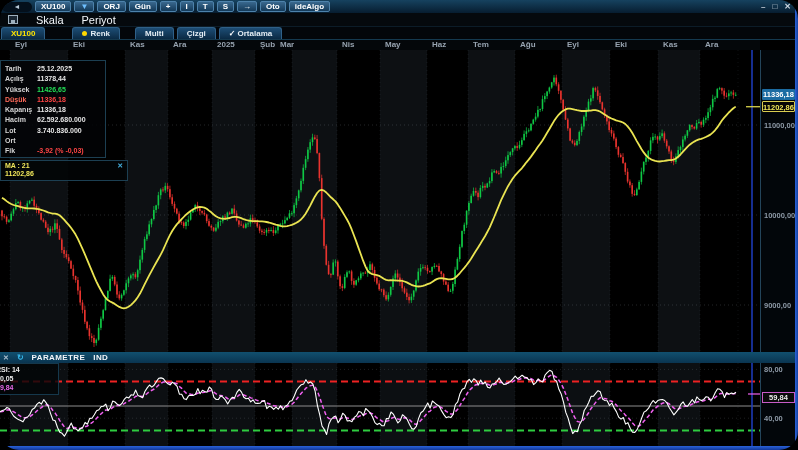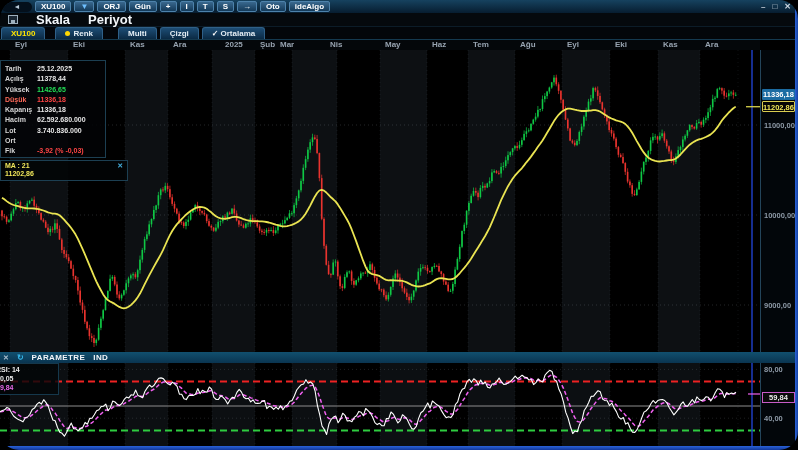--- a/index.html
+++ b/index.html
@@ -17,21 +17,21 @@
         white-space:nowrap;}
   .tbtn.accent{color:#6fc0ff;}
   .win-controls{position:absolute;right:7px;top:0;height:13px;display:flex;align-items:center;gap:7px;}
   .win-controls span{color:#cdd7e0;font-size:8px;font-weight:bold;line-height:13px;}
 
   
   .menubar{position:absolute;top:13px;left:0;width:798px;height:14px;background:#05090d;
            display:flex;align-items:center;gap:18px;padding:0 8px;border-bottom:1px solid #0c1c28;}
   .disk{width:10px;height:9px;border:1px solid #9fb0bd;background:#1b2733;position:relative;display:inline-block;}
   .disk:after{content:'';position:absolute;left:2px;bottom:0;width:4px;height:3px;background:#9fb0bd;}
-  .menubar .mitem{color:#f2f6fa;font-size:13px;font-weight:bold;}
+  .menubar .mitem{color:#f2f6fa;font-size:11px;font-weight:normal;}
 
   
   .tabbar{position:absolute;top:27px;left:0;width:798px;height:13px;background:#03060a;
           display:flex;align-items:flex-end;gap:3px;padding:0 0 0 1px;border-bottom:1px solid #14394f;}
   .tab{display:inline-flex;align-items:center;height:12px;padding:0 9px;font-size:8px;font-weight:bold;
        color:#e4edf4;background:linear-gradient(#1d4d75,#0b2a44);border:1px solid #2f6088;border-bottom:none;
        border-radius:3px 3px 0 0;white-space:nowrap;}
   .tab.active{color:#ffe400;}
   .dot{width:5px;height:5px;border-radius:50%;background:#ffd800;margin-right:3px;display:inline-block;}
   .check{color:#fff;margin-right:2px;font-style:normal;}
@@ -110,41 +110,41 @@
   </div>
 
   <div class="menubar">
     <span class="disk"></span>
     <span class="mitem">Skala</span>
     <span class="mitem">Periyot</span>
   </div>
 
   <div class="tabbar">
     <span class="tab active">XU100</span>
-    <span class="tab" style="margin-left:7px">
+    <span class="tab" style="margin-left:24px">
       <i class="dot"></i>
       <span>Renk</span>
     </span>
     <span class="tab" style="margin-left:12px">Multi</span>
     <span class="tab">Çizgi</span>
     <span class="tab">
       <i class="check">✓</i>
       <span>Ortalama</span>
     </span>
   </div>
 
   <div class="month-row" id="month-row">
       <span class="mlabel" style="left: 15px;">Eyl</span>
       <span class="mlabel" style="left: 73px;">Eki</span>
       <span class="mlabel" style="left: 130px;">Kas</span>
       <span class="mlabel" style="left: 173px;">Ara</span>
-      <span class="mlabel" style="left: 217px; margin-left: 8px;">2025</span>
+      <span class="mlabel" style="left: 217px;">2025</span>
       <span class="mlabel" style="left: 260px;">Şub</span>
       <span class="mlabel" style="left: 280px;">Mar</span>
-      <span class="mlabel" style="left: 330px; text-align: center;">Nis</span>
+      <span class="mlabel" style="left: 342px; text-align: center;">Nis</span>
       <span class="mlabel" style="left: 385px;">May</span>
       <span class="mlabel" style="left: 432px;">Haz</span>
       <span class="mlabel" style="left: 473px;">Tem</span>
       <span class="mlabel" style="left: 520px;">Ağu</span>
       <span class="mlabel" style="left: 567px;">Eyl</span>
       <span class="mlabel" style="left: 615px;">Eki</span>
       <span class="mlabel" style="left: 663px;">Kas</span>
       <span class="mlabel" style="left: 705px;">Ara</span>
     </div>
 

